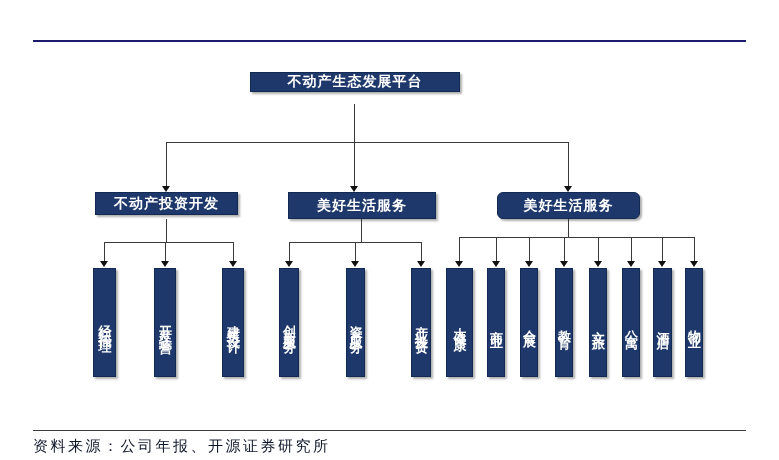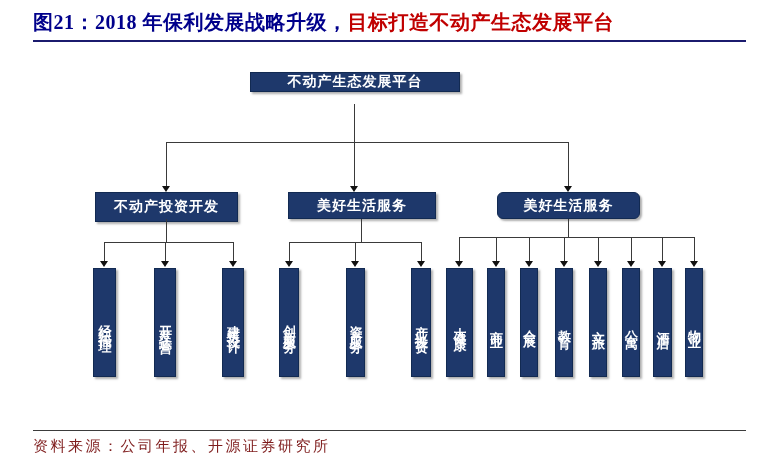--- a/index.html
+++ b/index.html
@@ -20,46 +20,43 @@
   .vbox{writing-mode:vertical-rl;text-orientation:upright;font-size:13px;letter-spacing:5px;
         padding-top:4px;}
   
   .hline,.vline{position:absolute;background:#3a3a3a;}
   .hline{height:1px;}
   .vline{width:1px;}
   .ah{position:absolute;width:0;height:0;border-left:4px solid transparent;
       border-right:4px solid transparent;border-top:6px solid #111111;}
   
   .rule-bottom{position:absolute;left:33px;top:430px;width:713px;height:1px;background:#3c3c3c;}
-  .source{position:absolute;left:33px;top:437px;font-size:15px;color:#7f1d1d;letter-spacing:2.5px;
+  .source{position:absolute;left:33px;top:437px;font-size:15px;color:#0f172a;letter-spacing:2.5px;
           white-space:nowrap;}
 </style>
 </head>
 <body>
 
 <div id="page">
 
-  <div class="title">
-    <span class="t1">图21：2018 年保利发展战略升级，</span><span class="t2">目标打造不动产生态发展平台</span>
-  </div>
   <div class="rule-top"></div>
 
   <div>
 
     <div class="nbox hbox" style="left:250px;top:72px;width:210px;height:20px;">不动产生态发展平台</div>
 
     <div class="vline" style="left:354px;top:104px;height:82px;"></div>
     <div class="hline" style="left:166px;top:142px;width:403px;"></div>
     <div class="vline" style="left:166px;top:142px;height:44px;"></div>
     <div class="vline" style="left:568px;top:142px;height:44px;"></div>
     <div class="ah" style="left:162px;top:186px;"></div>
     <div class="ah" style="left:350px;top:186px;"></div>
     <div class="ah" style="left:564px;top:186px;"></div>
 
-    <div class="nbox hbox" style="left:95px;top:192px;width:143px;height:30px;">不动产投资开发</div>
+    <div class="nbox hbox" style="left:95px;top:192px;width:143px;height:23px;">不动产投资开发</div>
     <div class="nbox hbox" style="left:288px;top:192px;width:148px;height:27px;">美好生活服务</div>
     <div class="nbox hbox" style="left:497px;top:192px;width:143px;height:27px;border-radius:6px;">美好生活服务</div>
 
     <div class="vline" style="left:166px;top:219px;height:23px;"></div>
     <div class="hline" style="left:104px;top:242px;width:130px;"></div>
     <div class="vline" style="left:104px;top:242px;height:19px;"></div>
     <div class="vline" style="left:165px;top:242px;height:19px;"></div>
     <div class="vline" style="left:233px;top:242px;height:19px;"></div>
     <div class="ah" style="left:100px;top:261px;"></div>
     <div class="ah" style="left:161px;top:261px;"></div>

